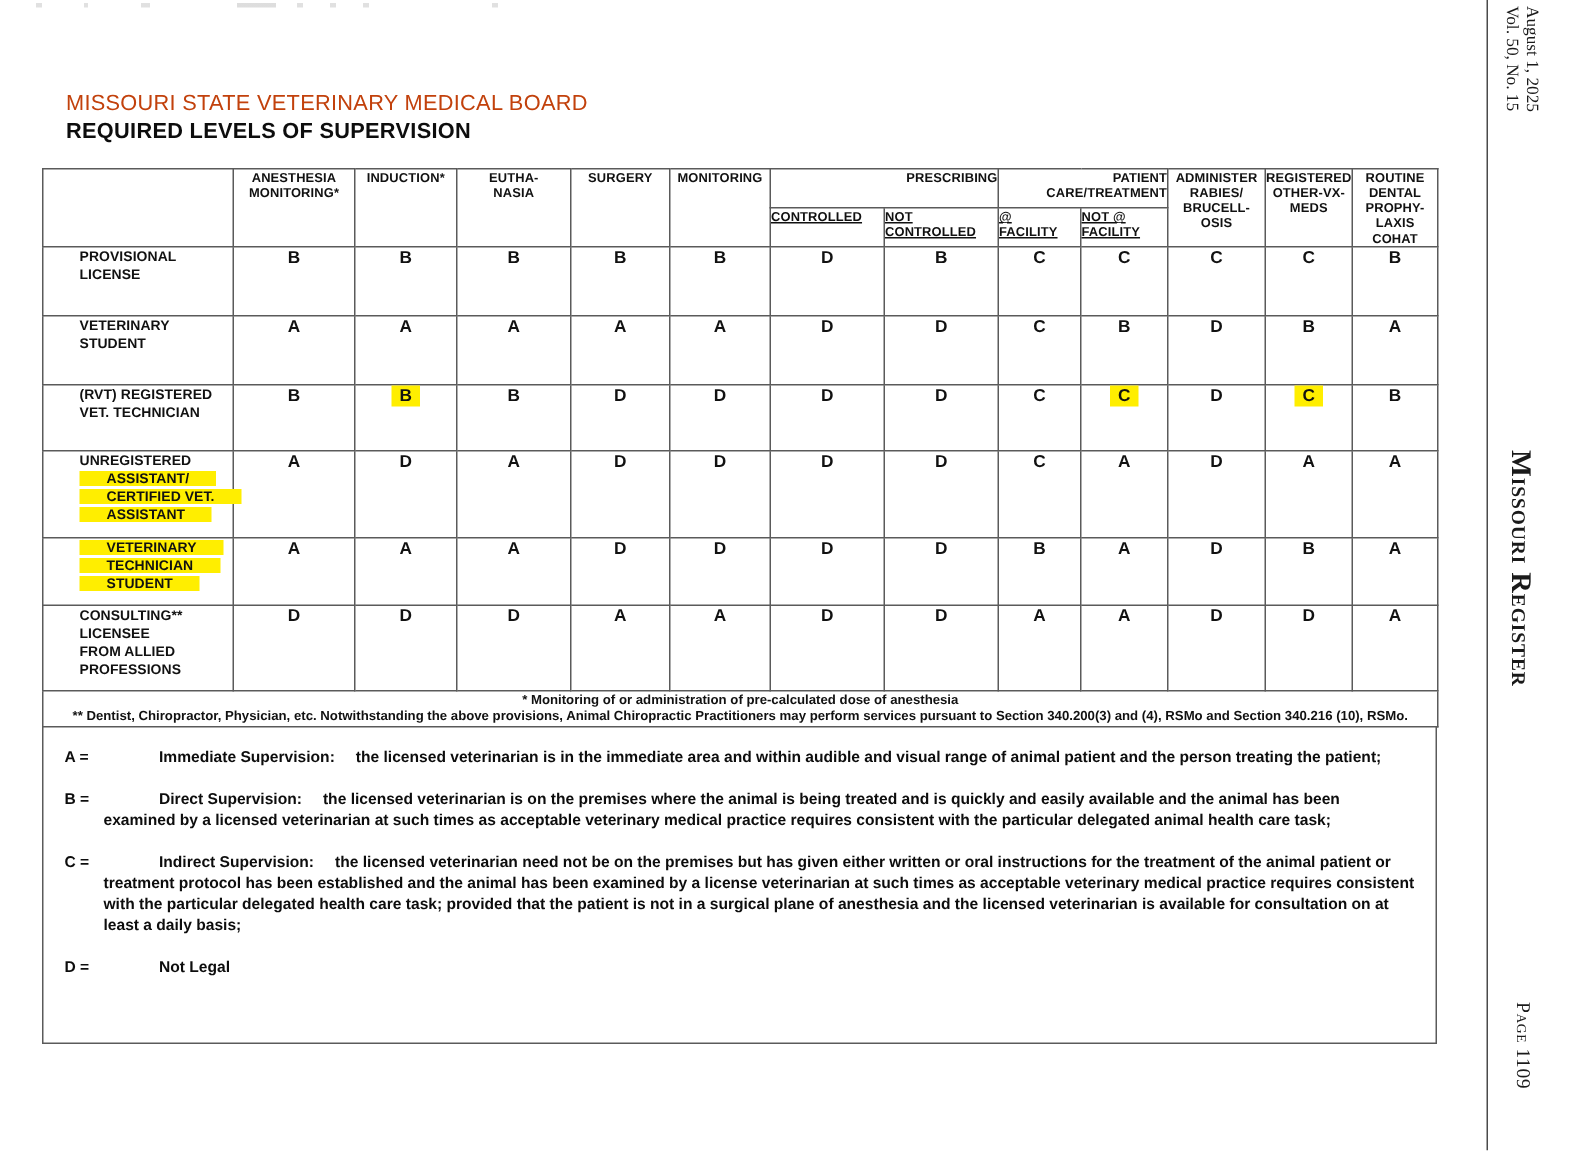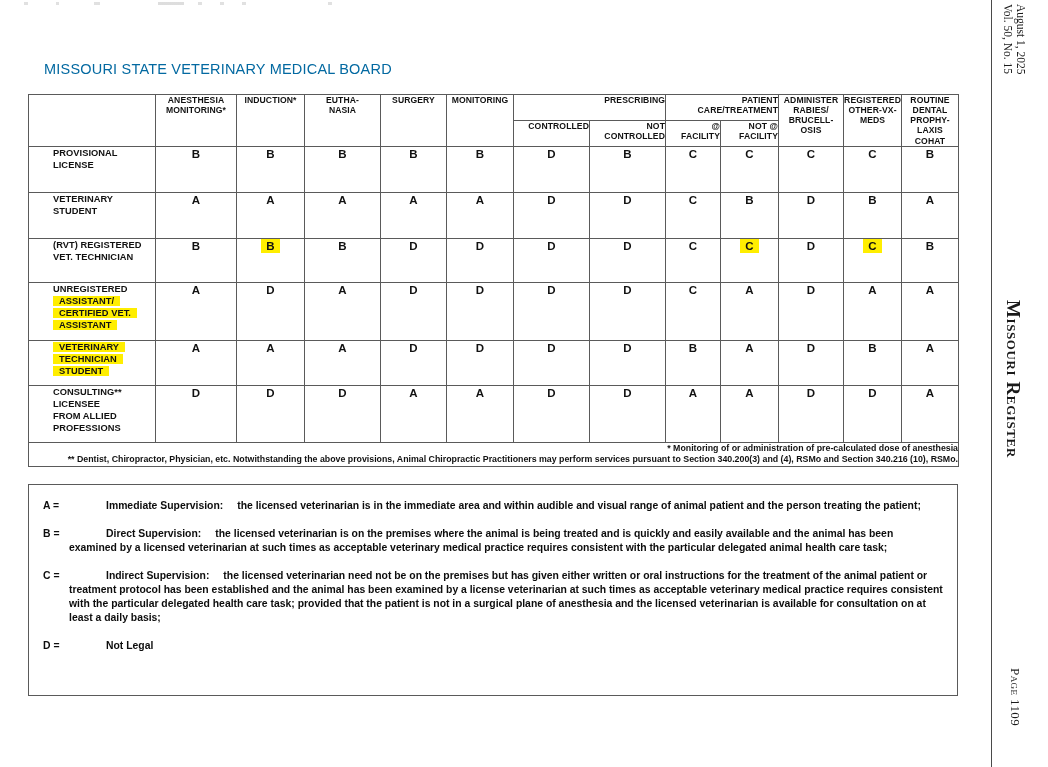--- a/index.html
+++ b/index.html
@@ -48,36 +48,36 @@
   .title-block {
     position: absolute;
     left: 44px;
     top: 60px;
     line-height: 1.28;
   }
   .title-line1 {
     font-size: 14.5px;
     font-weight: 400;
     letter-spacing: 0.2px;
-    color: #0369a1;
+    color: #c2410c;
     white-space: nowrap;
   }
   .title-line2 {
     font-size: 14.5px;
     font-weight: 700;
     letter-spacing: 0.2px;
     color: #0d0d0d;
     white-space: nowrap;
   }
 
   
   .table-wrap {
     position: absolute;
     left: 28px;
-    top: 94px;
+    top: 112px;
     width: 930px;
   }
   table.grid {
     border-collapse: collapse;
     width: 930px;
     table-layout: fixed;
   }
   table.grid td, table.grid th {
     border: 1px solid #5a5a5a;
     padding: 0;
@@ -99,41 +99,42 @@
     font-size: 8.6px;
     font-weight: 700;
     text-align: right;
     line-height: 1.18;
     padding: 6px 1px 5px 1px;
     letter-spacing: 0.1px;
   }
   th.hdr-sub {
     font-size: 8.6px;
     font-weight: 700;
-    text-align: right;
+    text-align: left;
     line-height: 1.18;
     padding: 4px 1px 4px 1px;
     letter-spacing: 0.1px;
+    text-decoration: underline;
   }
   th.hdr-blank { }
 
   
   td.rowlabel {
     font-size: 9.3px;
     font-weight: 700;
     text-align: left;
     padding: 5px 3px 4px 5px;
     line-height: 1.30;
     letter-spacing: 0.05px;
     color: #0d0d0d;
   }
   td.rowlabel .hl {
     background: #FFEE00;
     display: inline;
-    padding: 0 6px;
+    padding: 0 18px;
   }
   td.rowlabel .nohl { display: inline; }
   td.rowlabel div { white-space: nowrap; margin-left: 24px; }
 
   
   td.val {
     font-size: 11.5px;
     font-weight: 700;
     text-align: center;
     padding: 5px 0 0 0;
@@ -145,21 +146,21 @@
     padding: 1px 5px 1px 5px;
   }
   td.val span.mark.hi {
     background: #FFEE00;
   }
 
   
   td.footnotes {
     font-size: 8.8px;
     font-weight: 700;
-    text-align: right;
+    text-align: center;
     padding: 5px 6px 5px 5px;
     line-height: 1.32;
     color: #0d0d0d;
   }
 
   
   .defs-box {
     position: absolute;
     left: 28px;
     top: 484px;
@@ -241,20 +242,21 @@
 </style>
 </head>
 <body>
 
 <div id="page">
 
   <div class="scan-artifact"></div>
 
   <div class="title-block">
     <div class="title-line1">MISSOURI STATE VETERINARY MEDICAL BOARD</div>
+    <div class="title-line2">REQUIRED LEVELS OF SUPERVISION</div>
   </div>
 
   <div class="table-wrap">
     <table class="grid">
       <colgroup>
         <col style="width:127px">
         <col style="width:81px">
         <col style="width:68px">
         <col style="width:76px">
         <col style="width:66px">

